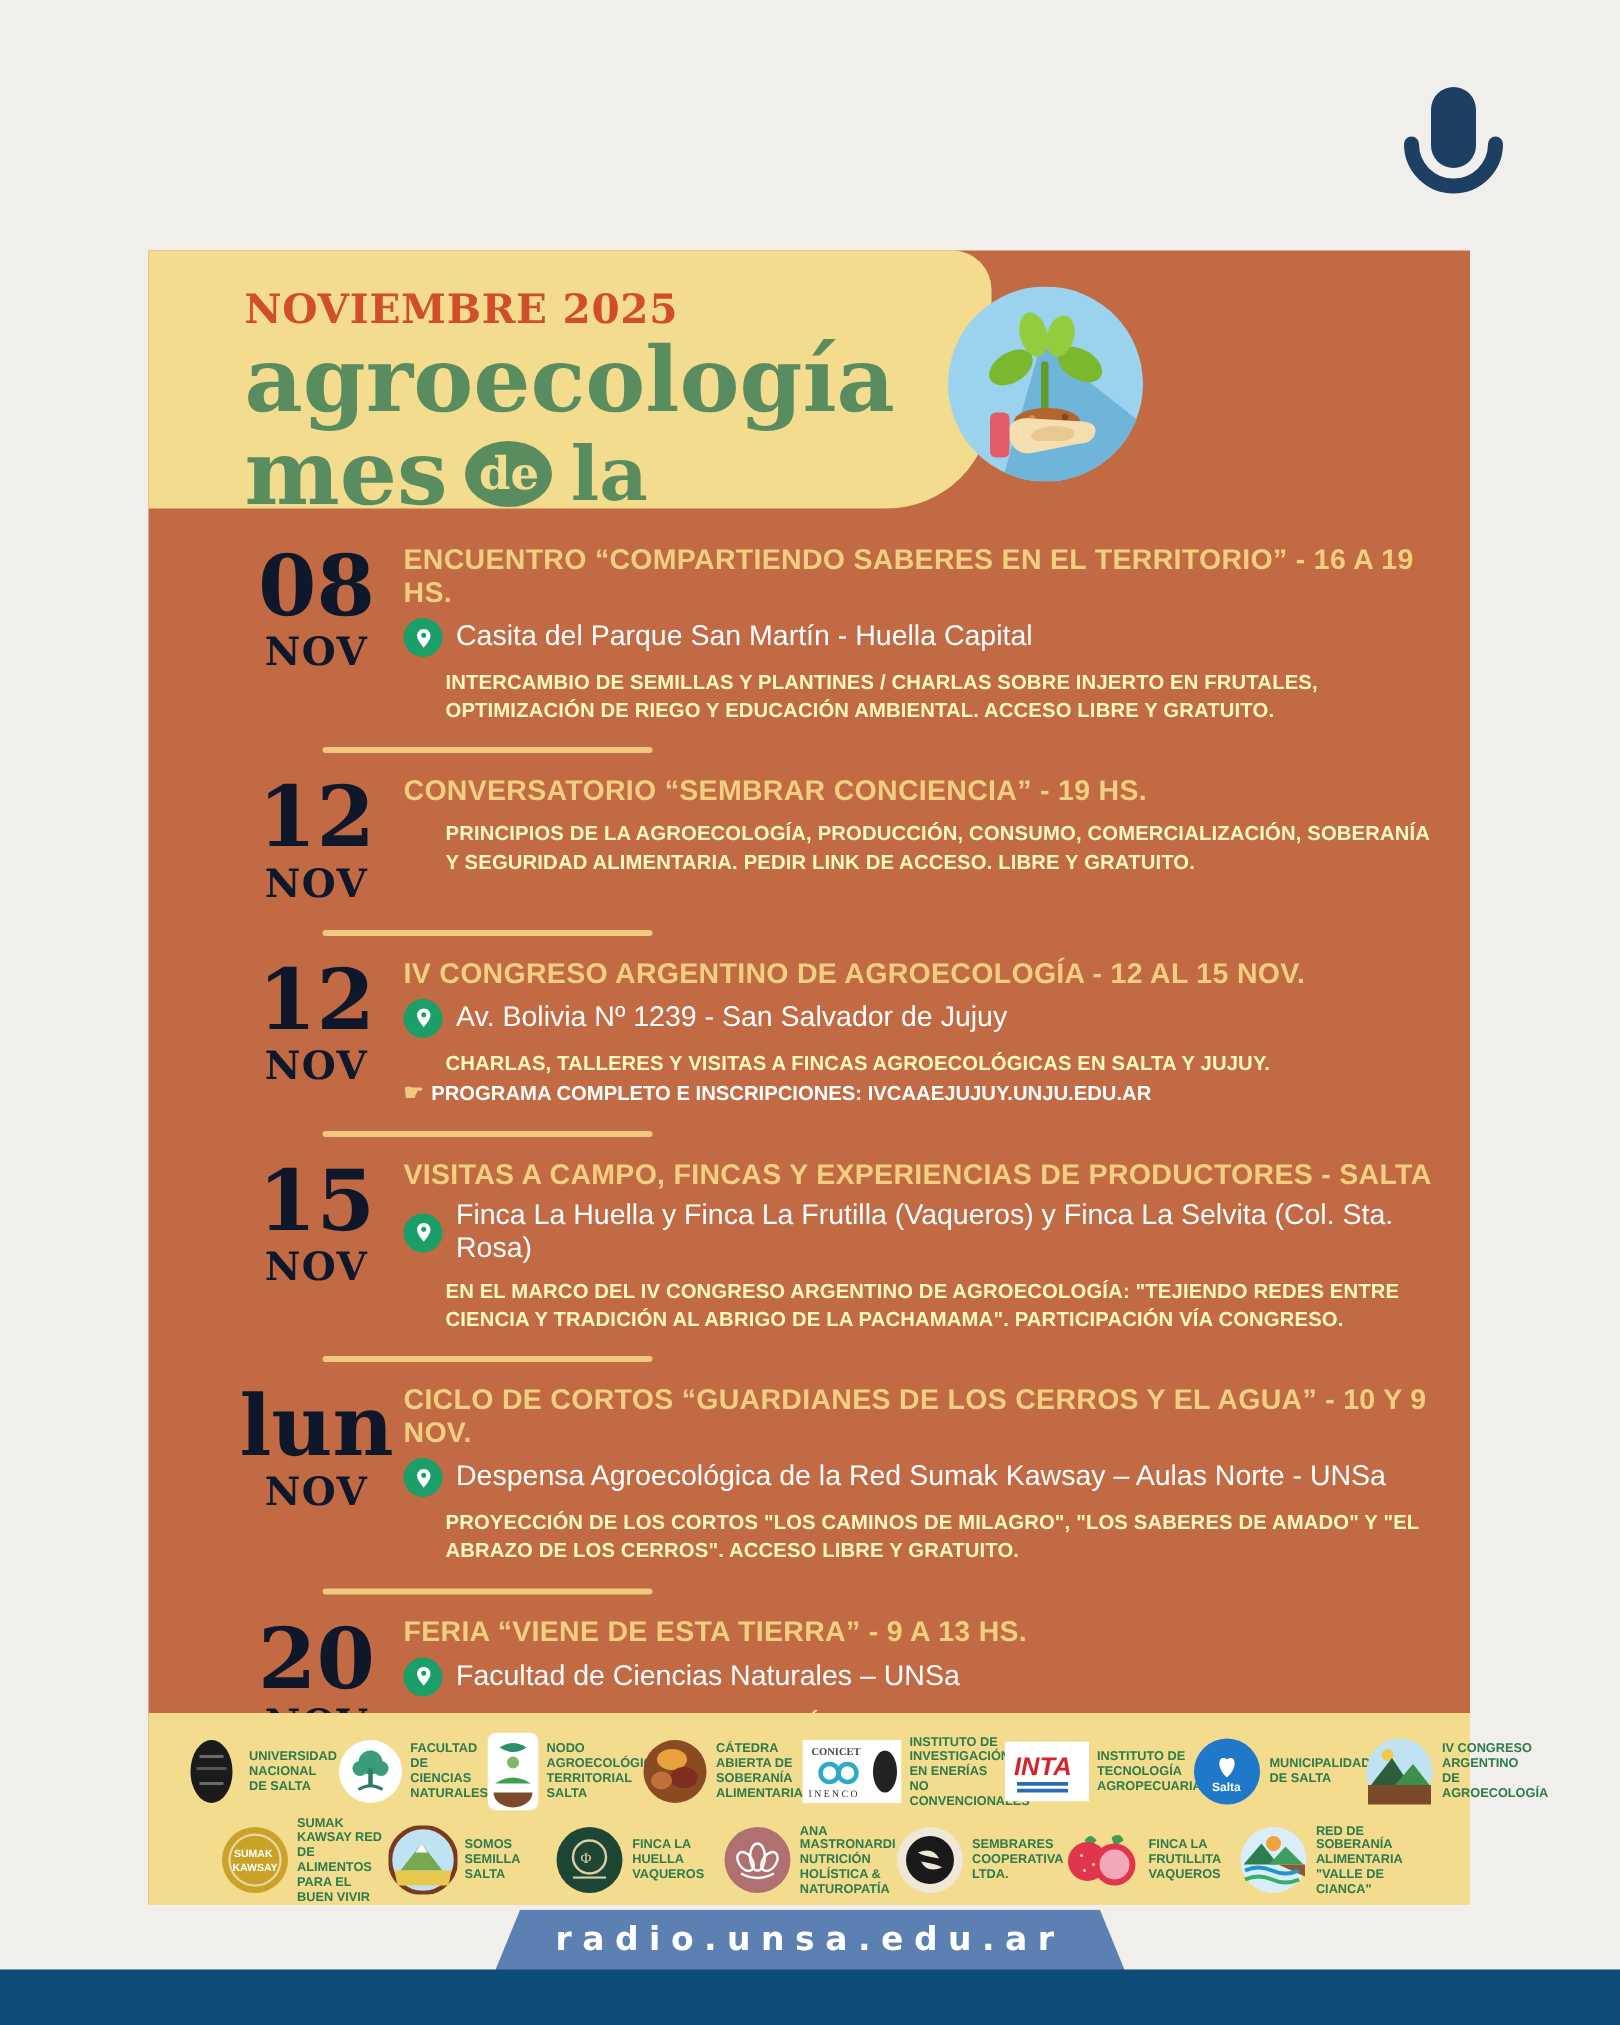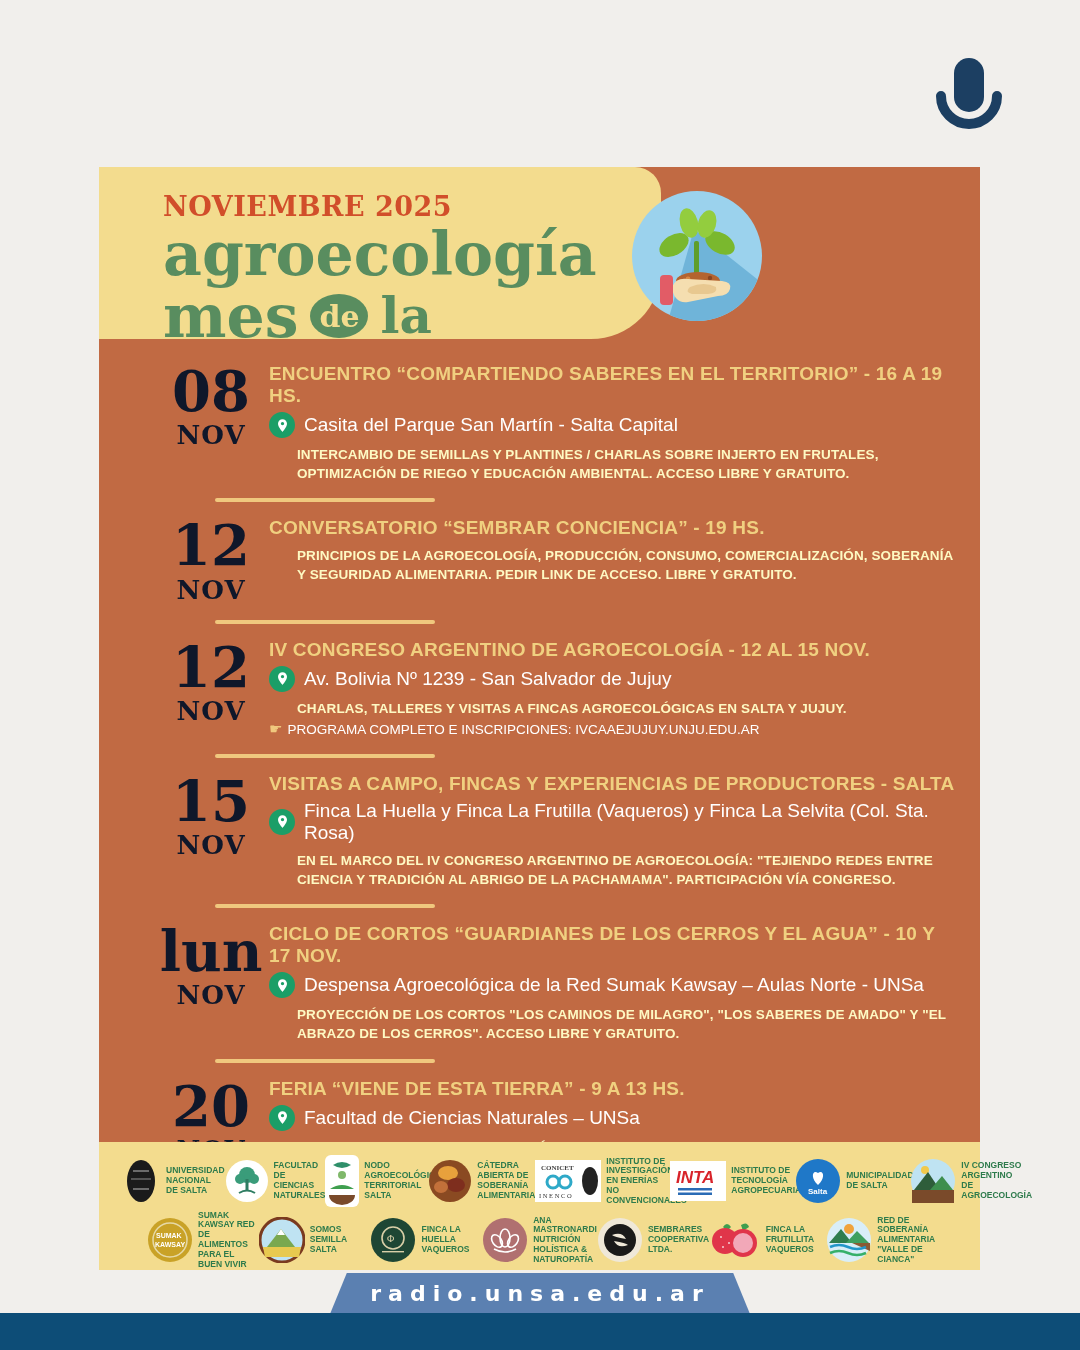--- a/index.html
+++ b/index.html
@@ -39,21 +39,21 @@
   .date-day { font-size:56px; line-height:.95; }
   .date-mon { font-size:26px; letter-spacing:1px; margin-top:2px; }
   .ev-body { padding-left:2px; flex:1; }
   .ev-title { color:#f0d080; font-size:19px; font-weight:bold; letter-spacing:.2px; }
   .ev-loc { display:flex; align-items:center; gap:9px; margin-top:5px; }
   .pin { width:26px; height:26px; border-radius:50%; background:#1b9e67; flex:0 0 26px;
          display:flex; align-items:center; justify-content:center; }
   .ev-loc-text { color:#ffffff; font-size:19px; }
   .ev-desc { color:#fef9c3; font-size:13.5px; font-weight:bold; line-height:1.42;
              max-width:672px; margin-top:7px; letter-spacing:.1px;margin-left:28px; }
-  .ev-cta { color:#ffffff; font-size:13.5px; font-weight:normal; line-height:1.42; }
+  .ev-cta { color:#ffffff; font-size:13.5px; font-weight:bold; line-height:1.42; }
   .pointer { color:#f0c87e; font-size:15px; margin-right:5px; }
   .divider { width:220px; height:4px; border-radius:2px; background:#f0c87e;
              margin:15px 0 15px 60px; }
 
   
   .logo-strip { position:absolute; left:0; bottom:0; width:100%; height:128px;
                 background:#f3dc8e; padding:8px 16px 6px 22px; }
   .logo-row { display:flex; align-items:center; }
   .logo-row.r1 { justify-content:space-between; height:62px; }
   .logo-row.r2 { justify-content:space-between; height:56px; padding:0 26px; }
@@ -126,21 +126,21 @@
           <div class="date-mon">NOV</div>
         </div>
         <div class="ev-body">
           <div class="ev-title">ENCUENTRO “COMPARTIENDO SABERES EN EL TERRITORIO” - 16 A 19 HS.</div>
           <div class="ev-loc">
             <span class="pin">
               <svg width="15" height="15" viewBox="0 0 24 24">
                   <path fill="#fff" d="M12 2c-4 0-7.2 3.1-7.2 7 0 5.2 7.2 13 7.2 13s7.2-7.8 7.2-13c0-3.9-3.2-7-7.2-7zm0 9.6a2.7 2.7 0 1 1 0-5.4 2.7 2.7 0 0 1 0 5.4z"></path>
                 </svg>
             </span>
-            <span class="ev-loc-text">Casita del Parque San Martín - Salta Capital</span>
+            <span class="ev-loc-text">Casita del Parque San Martín - Huella Capital</span>
           </div>
           <div class="ev-desc">INTERCAMBIO DE SEMILLAS Y PLANTINES / CHARLAS SOBRE INJERTO EN FRUTALES, OPTIMIZACIÓN DE RIEGO Y EDUCACIÓN AMBIENTAL. ACCESO LIBRE Y GRATUITO.</div>
         </div>
       </div>
       <div class="divider"></div>
 
       <div class="event">
         <div class="date-col">
           <div class="date-day">12</div>
           <div class="date-mon">NOV</div>
@@ -194,21 +194,21 @@
         </div>
       </div>
       <div class="divider"></div>
 
       <div class="event">
         <div class="date-col">
           <div class="date-day">lun</div>
           <div class="date-mon">NOV</div>
         </div>
         <div class="ev-body">
-          <div class="ev-title">CICLO DE CORTOS “GUARDIANES DE LOS CERROS Y EL AGUA” - 10 Y 17 NOV.</div>
+          <div class="ev-title">CICLO DE CORTOS “GUARDIANES DE LOS CERROS Y EL AGUA” - 10 Y 9 NOV.</div>
           <div class="ev-loc">
             <span class="pin">
               <svg width="15" height="15" viewBox="0 0 24 24">
                   <path fill="#fff" d="M12 2c-4 0-7.2 3.1-7.2 7 0 5.2 7.2 13 7.2 13s7.2-7.8 7.2-13c0-3.9-3.2-7-7.2-7zm0 9.6a2.7 2.7 0 1 1 0-5.4 2.7 2.7 0 0 1 0 5.4z"></path>
                 </svg>
             </span>
             <span class="ev-loc-text">Despensa Agroecológica de la Red Sumak Kawsay – Aulas Norte - UNSa</span>
           </div>
           <div class="ev-desc">PROYECCIÓN DE LOS CORTOS "LOS CAMINOS DE MILAGRO",  "LOS SABERES DE AMADO"  Y "EL ABRAZO DE LOS CERROS". ACCESO LIBRE Y GRATUITO.</div>
         </div>

